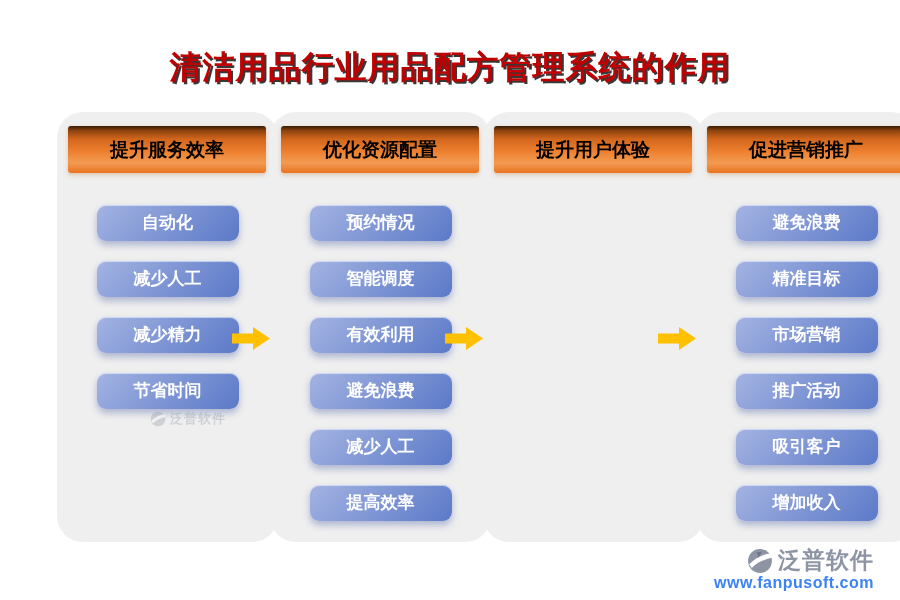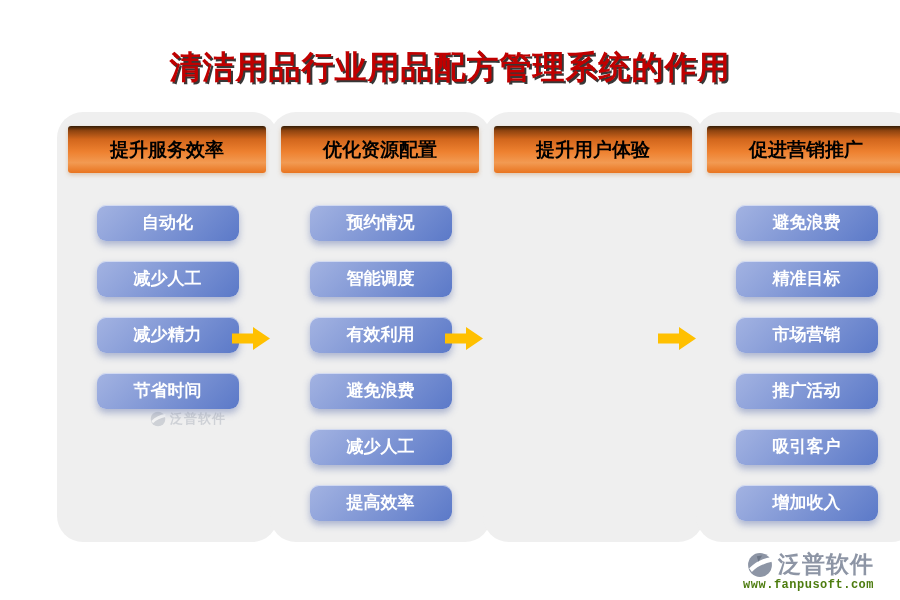--- a/index.html
+++ b/index.html
@@ -51,22 +51,22 @@
   .watermark svg{display:block;}
 
   .footer-brand{
     position:absolute;right:26px;bottom:8px;text-align:right;
   }
   .footer-brand .row{display:flex;align-items:center;gap:5px;justify-content:flex-end;}
   .footer-brand .brand-name{
     font-size:23px;font-weight:bold;color:#8d95a5;letter-spacing:1px;
   }
   .footer-brand .brand-url{
-    font-size:12px;font-weight:bold;color:#4d7c0f;letter-spacing:0.5px;
-    font-family:Liberation Mono, monospace;
+    font-size:16px;font-weight:bold;color:#3b82f6;letter-spacing:0.5px;
+    font-family:Liberation Sans, sans-serif;
     margin-top:-2px;
   }
 </style>
 </head>
 <body>
 
 <div class="canvas">
 
   <h1 class="page-title">清洁用品行业用品配方管理系统的作用</h1>
 

